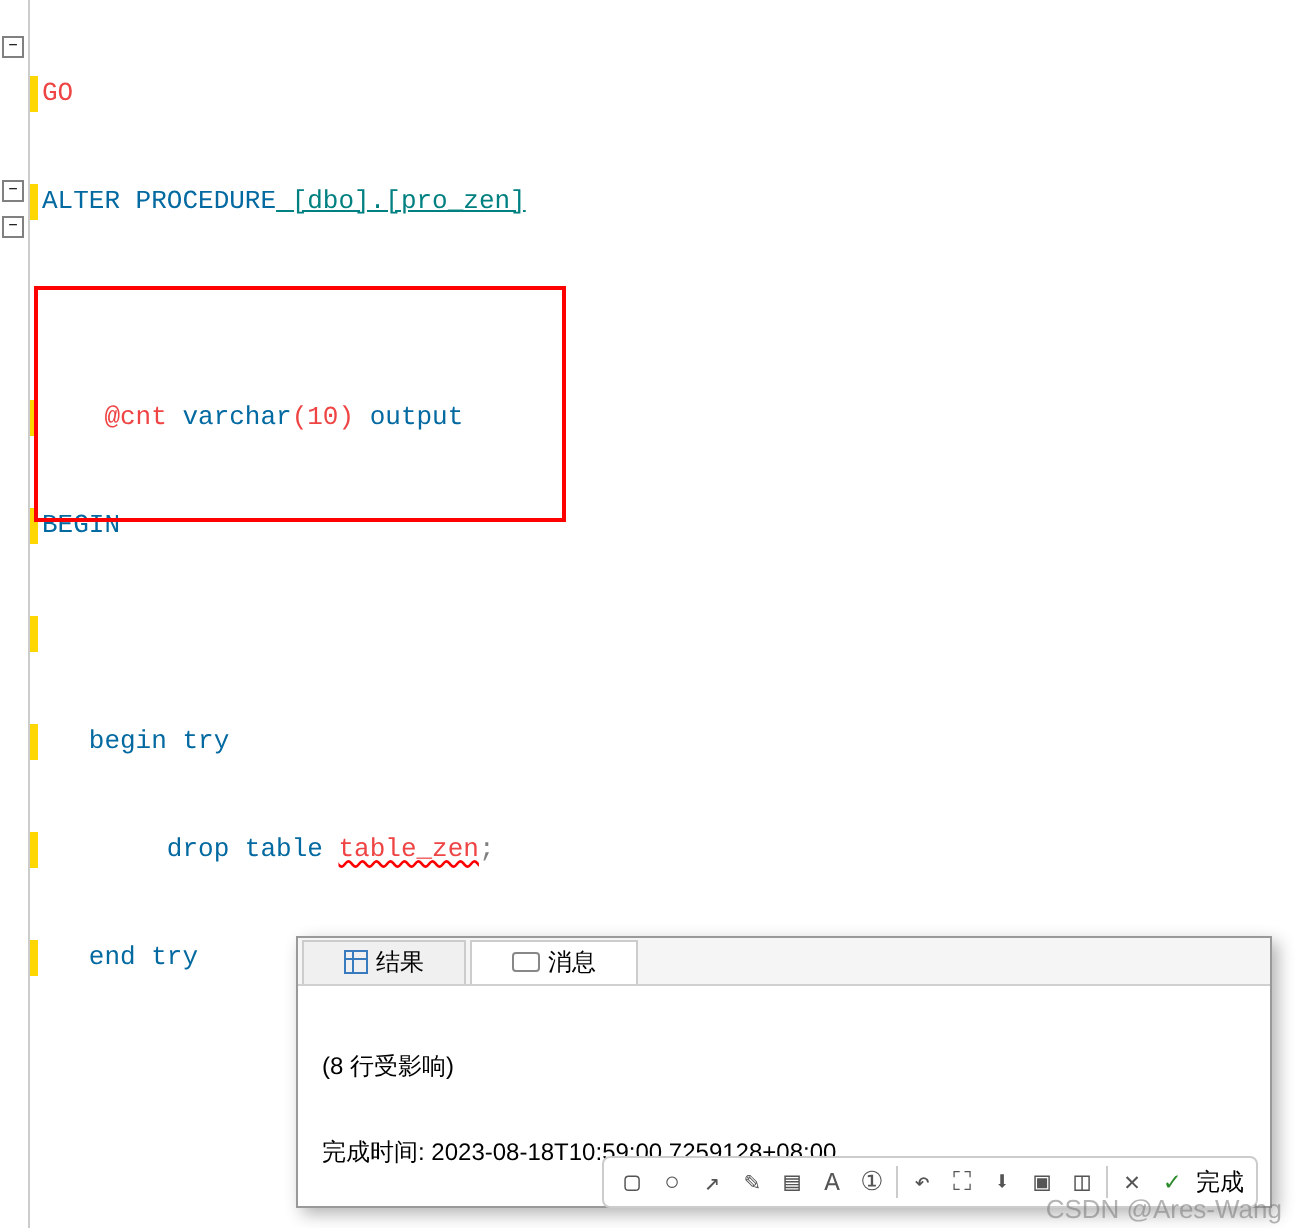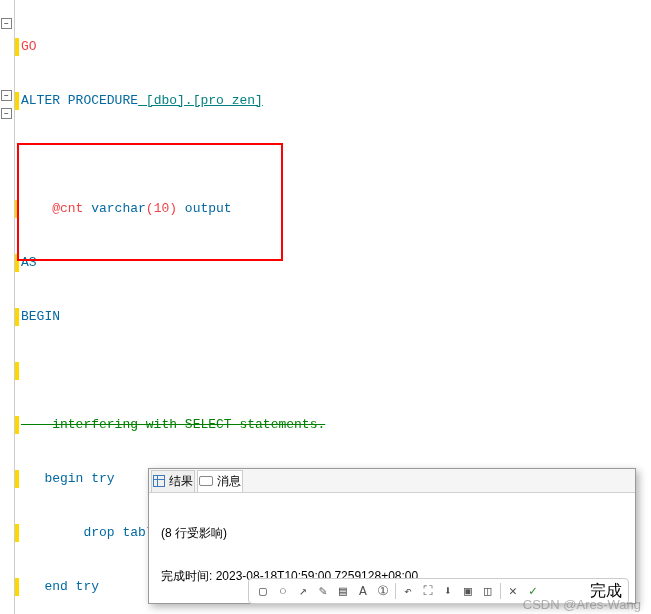--- a/index.html
+++ b/index.html
@@ -11,53 +11,51 @@
     .line { height: 18px; position: relative; }
     .mark { position: absolute; left: -6px; width: 4px; height: 18px; background: #ffd700; }
     .kw { color: #0369a1; }
     .obj { color: #008080; text-decoration: underline; }
     .cmt { color: #008000; }
     .txt { color: #ef4444; }
     .gray { color: #808080; }
     .underline { text-decoration: underline wavy red; text-decoration-skip-ink: none; }
     .redbox { position: absolute; border: 2px solid red; pointer-events: none; }
     .tabs { display: flex; align-items: center; height: 24px; background: #f0f0f0; border-bottom: 1px solid #d0d0d0; gap: 2px; padding-left: 2px; }
-    .tab { display: flex; align-items: center; gap: 4px; padding: 2px 1px; font-size: 12px; font-family: 'Microsoft YaHei', sans-serif; background: #fff; border: 1px solid #ccc; border-bottom: none; }
+    .tab { display: flex; align-items: center; gap: 4px; padding: 2px 20px; font-size: 12px; font-family: 'Microsoft YaHei', sans-serif; background: #fff; border: 1px solid #ccc; border-bottom: none; }
     .tab.inactive { background: #f0f0f0; }
     .icon-grid { display: inline-block; width: 12px; height: 12px; border: 1px solid #3a7abf; position: relative; }
     .icon-grid::before { content: ''; position: absolute; left: 3px; top: 0; bottom: 0; width: 1px; background: #3a7abf; }
     .icon-grid::after { content: ''; position: absolute; top: 3px; left: 0; right: 0; height: 1px; background: #3a7abf; }
     .icon-msg { display: inline-block; width: 14px; height: 10px; border: 1px solid #888; border-radius: 2px; position: relative; }
     .popup { position: absolute; left: 148px; top: 468px; width: 488px; height: 136px; background: #fff; border: 1px solid #999; box-shadow: 3px 3px 8px rgba(0,0,0,0.3); }
     .popup .tabs { background: #f5f5f5; }
     .msg-body { padding: 8px 12px; font-size: 12px; font-family: 'Microsoft YaHei', sans-serif; line-height: 1.8; }
     .toolbar { position: absolute; bottom: -1px; right: 6px; display: flex; align-items: center; gap: 4px; background: #fff; border: 1px solid #ccc; border-radius: 4px; padding: 2px 6px; height: 26px; }
     .tbtn { width: 16px; height: 16px; display: flex; align-items: center; justify-content: center; font-size: 13px; color: #555; cursor: pointer; }
     .sep { width: 1px; height: 16px; background: #ccc; }
-    .done { font-size: 16px; font-family: Liberation Serif, serif; margin-left: 45px; }
+    .done { font-size: 12px; font-family: Liberation Serif, serif; }
     .watermark { position: absolute; right: 10px; bottom: 2px; font-size: 13px; color: rgba(120,120,120,0.55); font-family: 'Microsoft YaHei', sans-serif; pointer-events: none; }
   </style>
 </head>
 <body>
 
 <div class="editor-area">
   <div class="gutter">
     <div class="fold" style="top:18px">−</div>
     <div class="fold" style="top:90px">−</div>
     <div class="fold" style="top:108px">−</div>
   </div>
   <div class="code">
     <div class="line"><span class="mark"></span><span class="txt">GO</span></div>
     <div class="line"><span class="mark"></span><span class="kw">ALTER PROCEDURE</span><span class="obj"> [dbo].[pro_zen]</span></div>
     <div class="line"></div>
     <div class="line"><span class="mark"></span><span class="txt">    @cnt </span><span class="kw">varchar</span><span class="txt">(10) </span><span class="kw">output</span></div>
-    <div class="line"><span class="mark"></span><span class="kw">AS</span></div>
     <div class="line"><span class="mark"></span><span class="kw">BEGIN</span></div>
     <div class="line"><span class="mark"></span></div>
-    <div class="line"><span class="mark"></span><span class="cmt" style="text-decoration:line-through">    interfering with SELECT statements.</span></div>
     <div class="line"><span class="mark"></span><span class="kw">   begin try</span></div>
     <div class="line"><span class="mark"></span><span class="kw">        drop table </span><span class="txt underline">table_zen</span><span class="gray">;</span></div>
     <div class="line"><span class="mark"></span><span class="kw">   end try</span></div>
     
     
     
     
     
     
     

